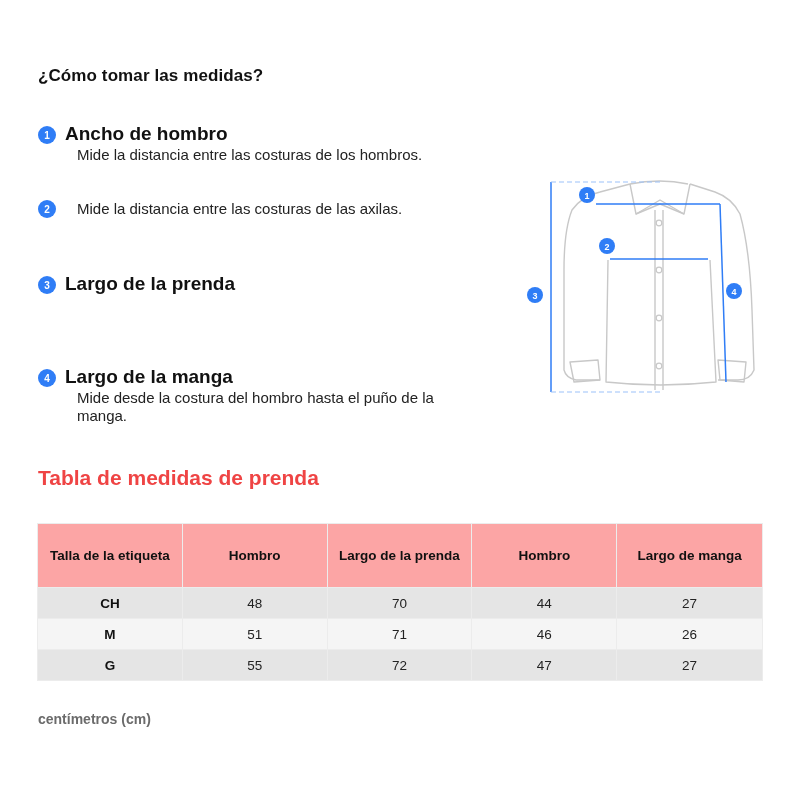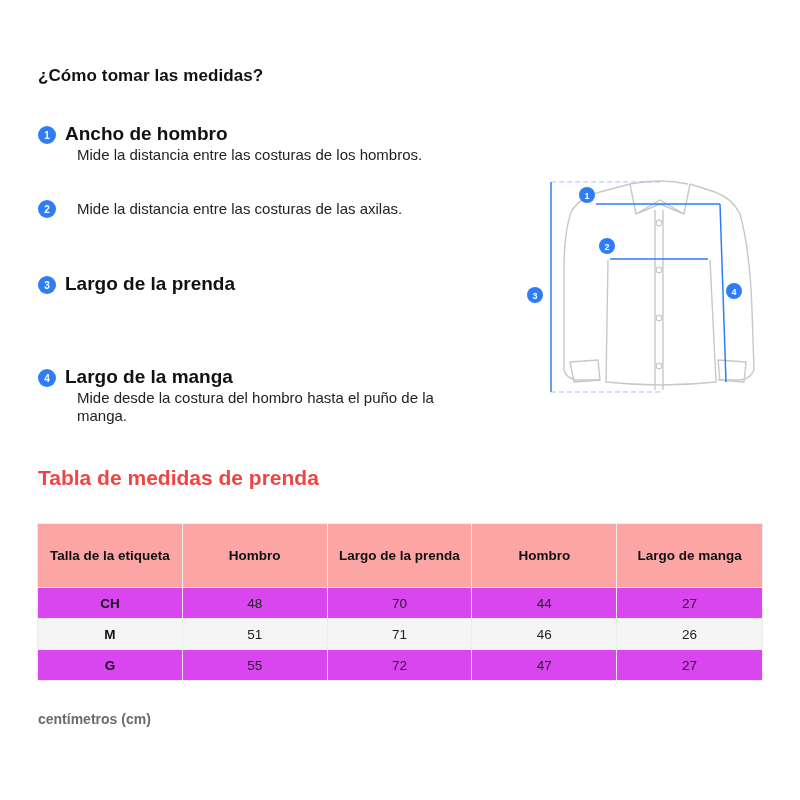--- a/index.html
+++ b/index.html
@@ -19,21 +19,21 @@
   .step .desc { margin-left: 39px; font-size: 15px; color: #222; line-height: 18px; margin-top: 2px; width: 380px; }
 
   .diagram { position: absolute; left: 520px; top: 170px; width: 240px; height: 230px; }
 
   .size-table { position: absolute; left: 37px; top: 523px; width: 726px; border-collapse: collapse; }
   .size-table th, .size-table td { border: 1px solid #ececec; text-align: center; font-size: 13.5px; }
   .size-table th { background: #fca5a5; height: 64px; font-weight: 700; color: #111; }
   .size-table td { height: 31px; color: #222; }
   .size-table td.size { font-weight: 700; color: #111; }
   .size-table tr.alt td { background: #f5f5f5; }
-  .size-table tr.plain td { background: #d946ef; }
+  .size-table tr.plain td { background: #e5e5e5; }
 
   .unit { position: absolute; left: 38px; top: 711px; font-size: 14px; font-weight: 700; color: #6b6b6b; }
 </style>
 </head>
 <body>
 
 <div class="h1">¿Cómo tomar las medidas?</div>
 
 <div class="step" style="top:124px">
   <span class="badge">1</span>

